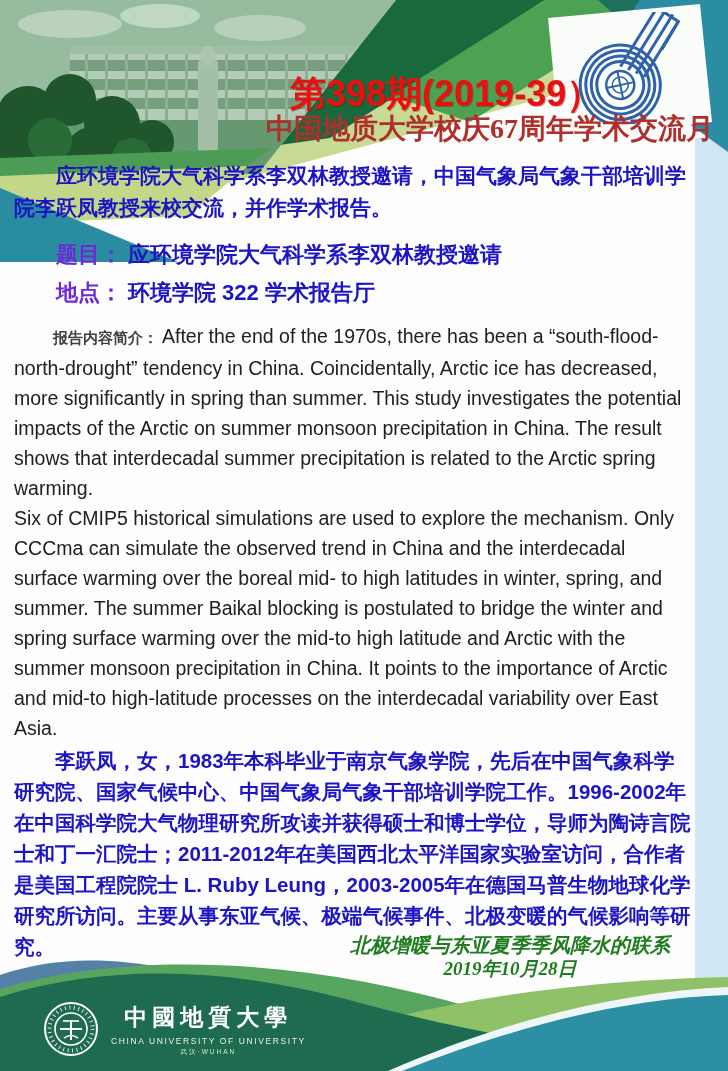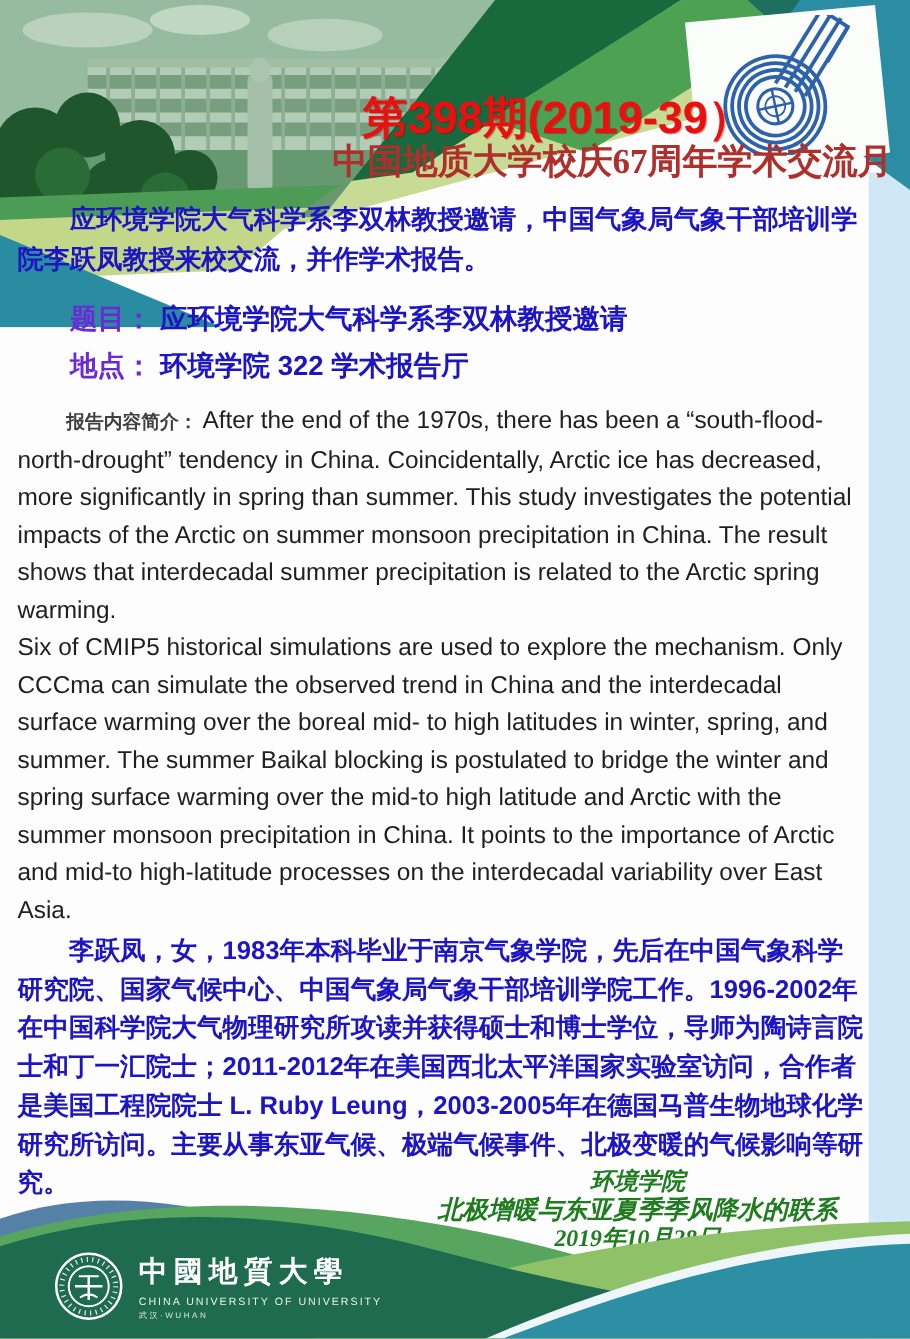--- a/index.html
+++ b/index.html
@@ -43,21 +43,21 @@
   .bio{margin:2px 0 0 0;font-size:20.5px;line-height:31px;font-weight:bold;color:#1d15c4;text-indent:2em;}
   
   .signoff{position:absolute;left:300px;top:934px;width:420px;text-align:center;color:#1f7c1f;
            font-family:"Liberation Serif","DejaVu Serif",serif;font-weight:bold;font-style:italic;}
   .signoff .l1{font-size:19px;line-height:23px;}
   .signoff .l2{font-size:20px;line-height:23px;}
   .signoff .l3{font-size:19px;line-height:23px;}
   
   .hills{position:absolute;left:0;bottom:0;width:728px;height:132px;}
   .unilogo{position:absolute;left:42px;top:1000px;display:flex;align-items:center;gap:11px;color:#fff;}
-  .unilogo .txt{display:flex;flex-direction:column;align-items:flex-start;}
+  .unilogo .txt{display:flex;flex-direction:column;align-items:center;}
   .unilogo .cn{font-size:23px;font-weight:bold;letter-spacing:5px;white-space:nowrap;
                font-family:"Liberation Serif","DejaVu Serif",serif;}
   .unilogo .en{font-size:8.5px;letter-spacing:1.6px;margin-top:3px;color:#e9f3ec;white-space:nowrap;}
   .unilogo .city{font-size:6.5px;letter-spacing:2px;margin-top:2px;color:#d9e9dd;}
 </style>
 </head>
 <body>
 
 <div class="poster">
 
@@ -159,21 +159,20 @@
 
     <div class="abstract">
       <div class="p1"><span class="lbl">报告内容简介：</span><span>After the end of the 1970s, there has been a “south-flood-north-drought” tendency in China. Coincidentally, Arctic ice has decreased, more significantly in spring than summer. This study investigates the potential impacts of the Arctic on summer monsoon precipitation in China. The result shows that interdecadal summer precipitation is related to the Arctic spring warming.</span></div>
       <div class="p2">Six of CMIP5 historical simulations are used to explore the mechanism. Only CCCma can simulate the observed trend in China and the interdecadal surface warming over the boreal mid- to high latitudes in winter, spring, and summer. The summer Baikal blocking is postulated to bridge the winter and spring surface warming over the mid-to high latitude and Arctic with the summer monsoon precipitation in China. It points to the importance of Arctic and mid-to high-latitude processes on the interdecadal variability over East Asia.</div>
     </div>
 
     <p class="bio">李跃凤，女，1983年本科毕业于南京气象学院，先后在中国气象科学研究院、国家气候中心、中国气象局气象干部培训学院工作。1996-2002年在中国科学院大气物理研究所攻读并获得硕士和博士学位，导师为陶诗言院士和丁一汇院士；2011-2012年在美国西北太平洋国家实验室访问，合作者是美国工程院院士 L. Ruby Leung，2003-2005年在德国马普生物地球化学研究所访问。主要从事东亚气候、极端气候事件、北极变暖的气候影响等研究。</p>
   </div>
 
   <div class="signoff">
-    <div class="l1">环境学院</div>
     <div class="l2">北极增暖与东亚夏季季风降水的联系</div>
     <div class="l3">2019年10月28日</div>
   </div>
 
   <div class="hills">
     <svg width="728" height="132" viewBox="0 0 728 132">
       <path d="M0,36 C70,12 150,18 250,52 L250,132 L0,132 Z" fill="#5681a6"></path>
       <path d="M0,50 C140,8 320,24 470,68 C560,94 650,110 728,114 L728,132 L0,132 Z" fill="#57a55f"></path>
       <path d="M240,132 C380,66 560,42 728,38 L728,132 Z" fill="#8fc168"></path>
       <polygon points="0,76 470,96 0,112" fill="#cfe2a2"></polygon>

